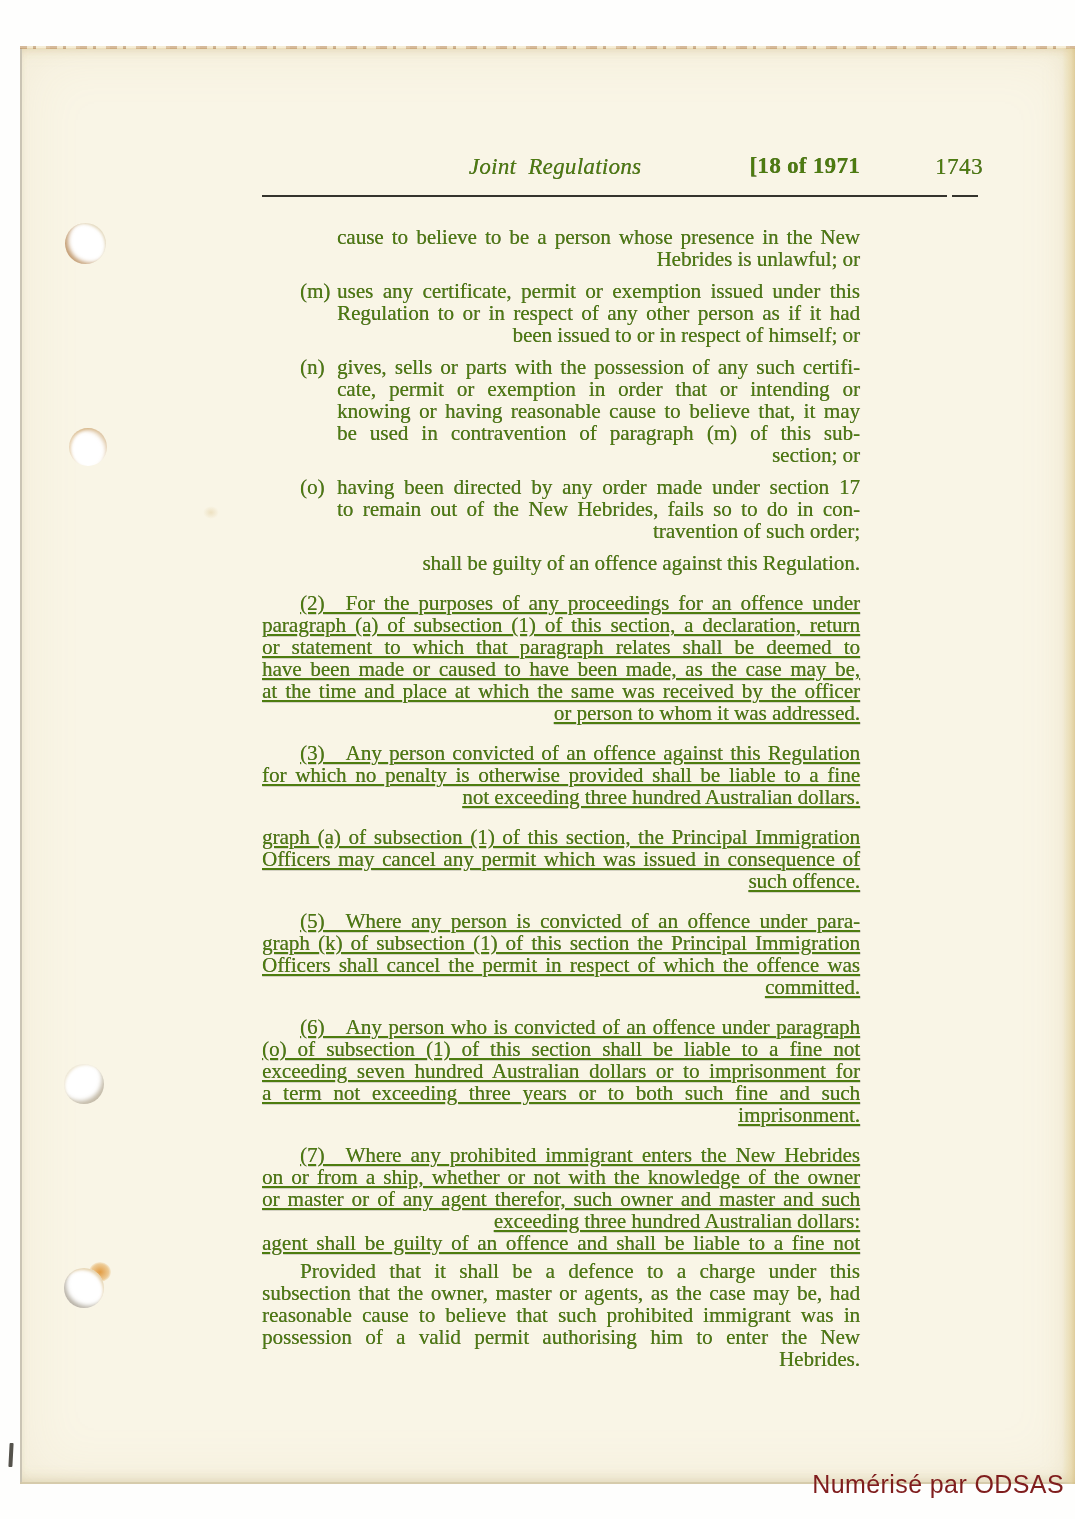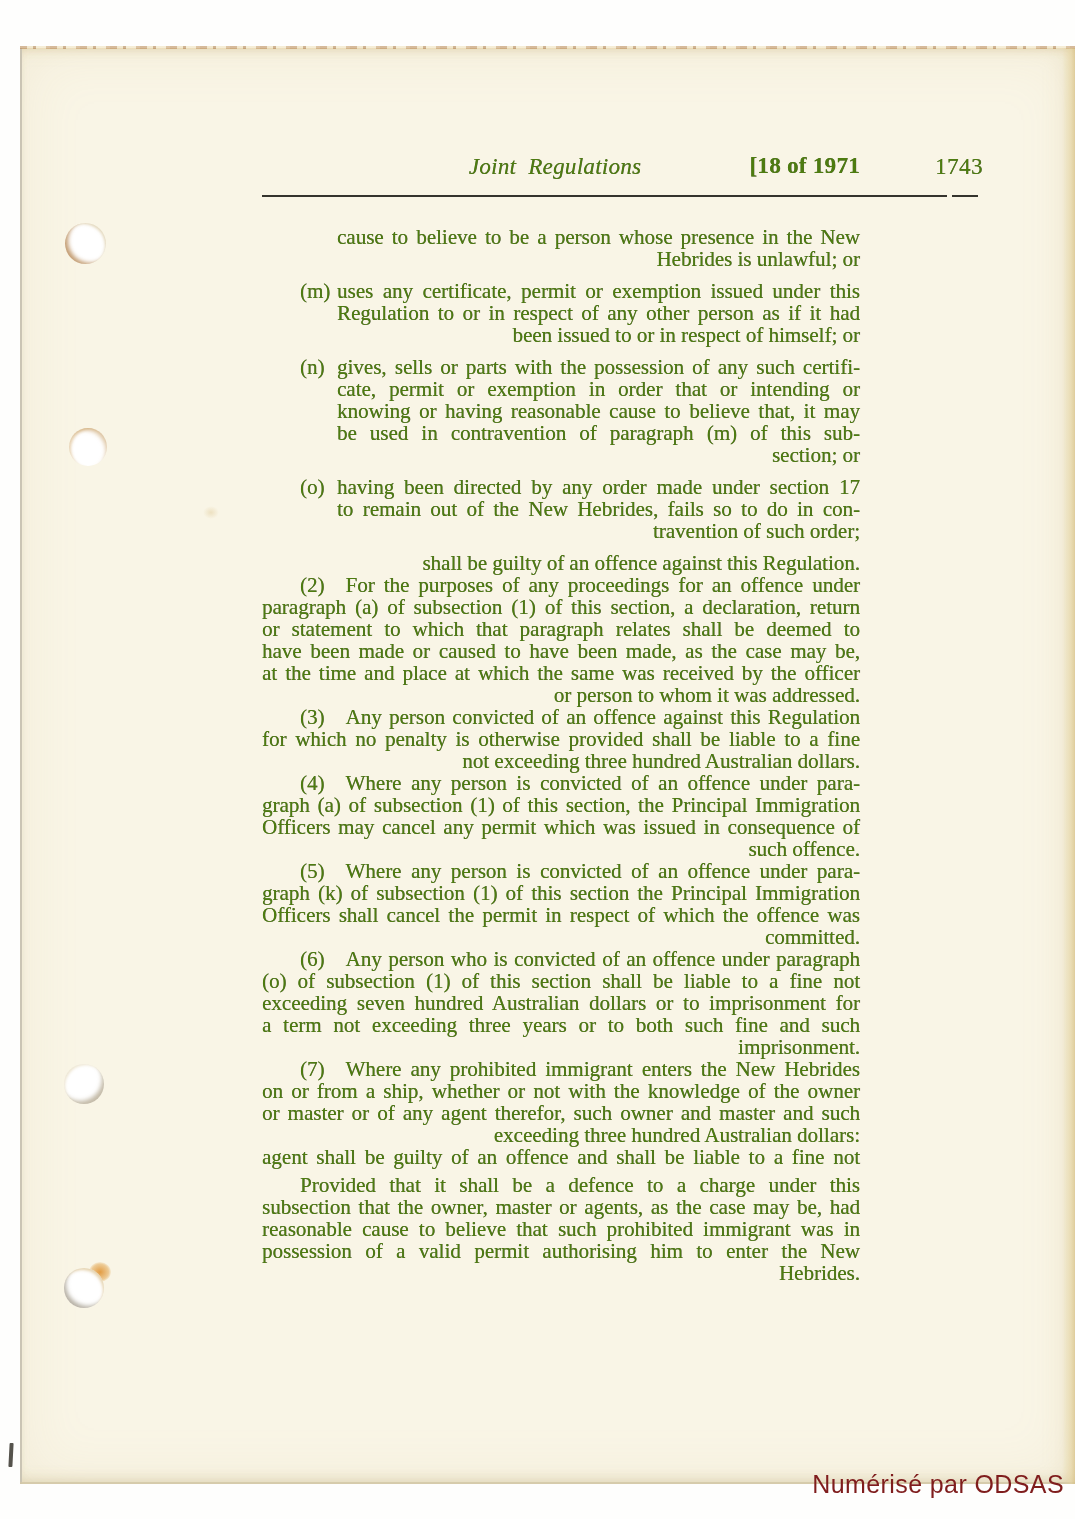--- a/index.html
+++ b/index.html
@@ -69,21 +69,21 @@
   }
   .rule{position:absolute;left:262px;top:195px;width:685px;height:2px;background:#35332d;}
   .rule-dash{position:absolute;left:952px;top:195px;width:26px;height:2px;background:#35332d;}
   
   .body-col{
     position:absolute;left:262px;top:226px;width:598px;
     font-size:21px;line-height:22px;
   }
   .para{position:relative;}
   .para + .para{margin-top:10px;}
-  .para.sec{margin-top:0;}
+  .para.sec{margin-top:18px;text-decoration:underline;}
   .para.proviso{margin-top:6px;}
   .para.hang{padding-left:75px;}
   .plabel{position:absolute;left:38px;top:0;}
   .ln{text-align:right;}
   .ln.jl{text-align:justify;text-align-last:justify;}
   .ln.fi{padding-left:38px;}
   
   .watermark{
     position:absolute;right:11px;top:1470px;
     font-family:"Liberation Sans", sans-serif;
@@ -149,21 +149,20 @@
           <div class="ln jl">have been made or caused to have been made, as the case may be,</div>
           <div class="ln jl">at the time and place at which the same was received by the officer</div>
           <div class="ln">or person to whom it was addressed.</div>
         </div>
         <div class="para sec">
           <div class="ln jl fi">(3)  Any person convicted of an offence against this Regulation</div>
           <div class="ln jl">for which no penalty is otherwise provided shall be liable to a fine</div>
           <div class="ln">not exceeding three hundred Australian dollars.</div>
         </div>
         <div class="para sec">
-          <div class="ln jl fi">(4)  Where any person is convicted of an offence under para-</div>
           <div class="ln jl">graph (a) of subsection (1) of this section, the Principal Immigration</div>
           <div class="ln jl">Officers may cancel any permit which was issued in consequence of</div>
           <div class="ln">such offence.</div>
         </div>
         <div class="para sec">
           <div class="ln jl fi">(5)  Where any person is convicted of an offence under para-</div>
           <div class="ln jl">graph (k) of subsection (1) of this section the Principal Immigration</div>
           <div class="ln jl">Officers shall cancel the permit in respect of which the offence was</div>
           <div class="ln">committed.</div>
         </div>

